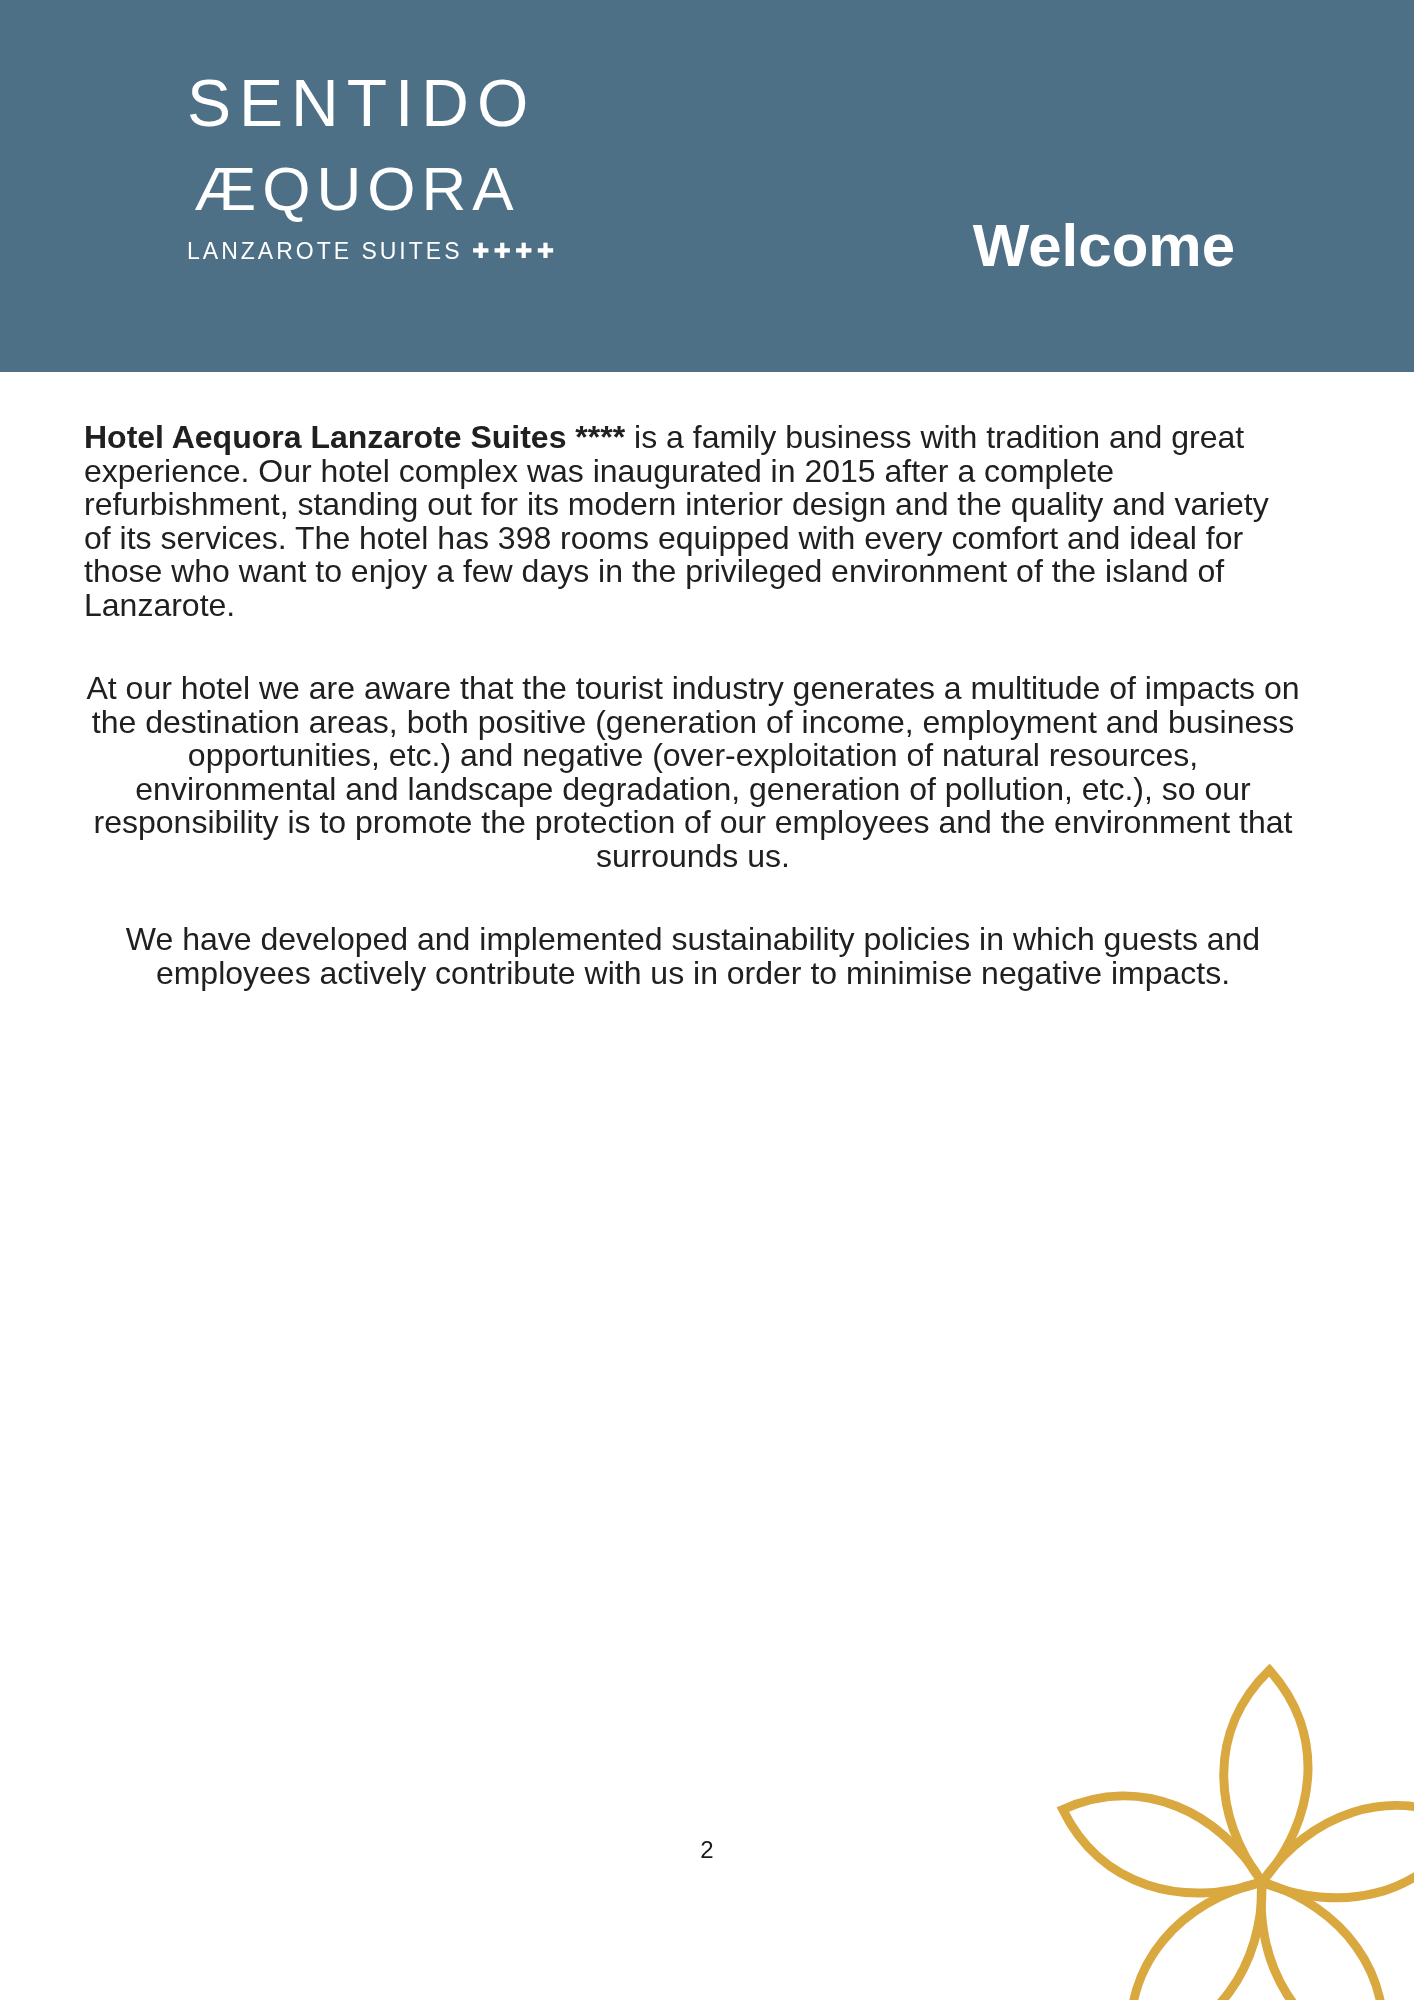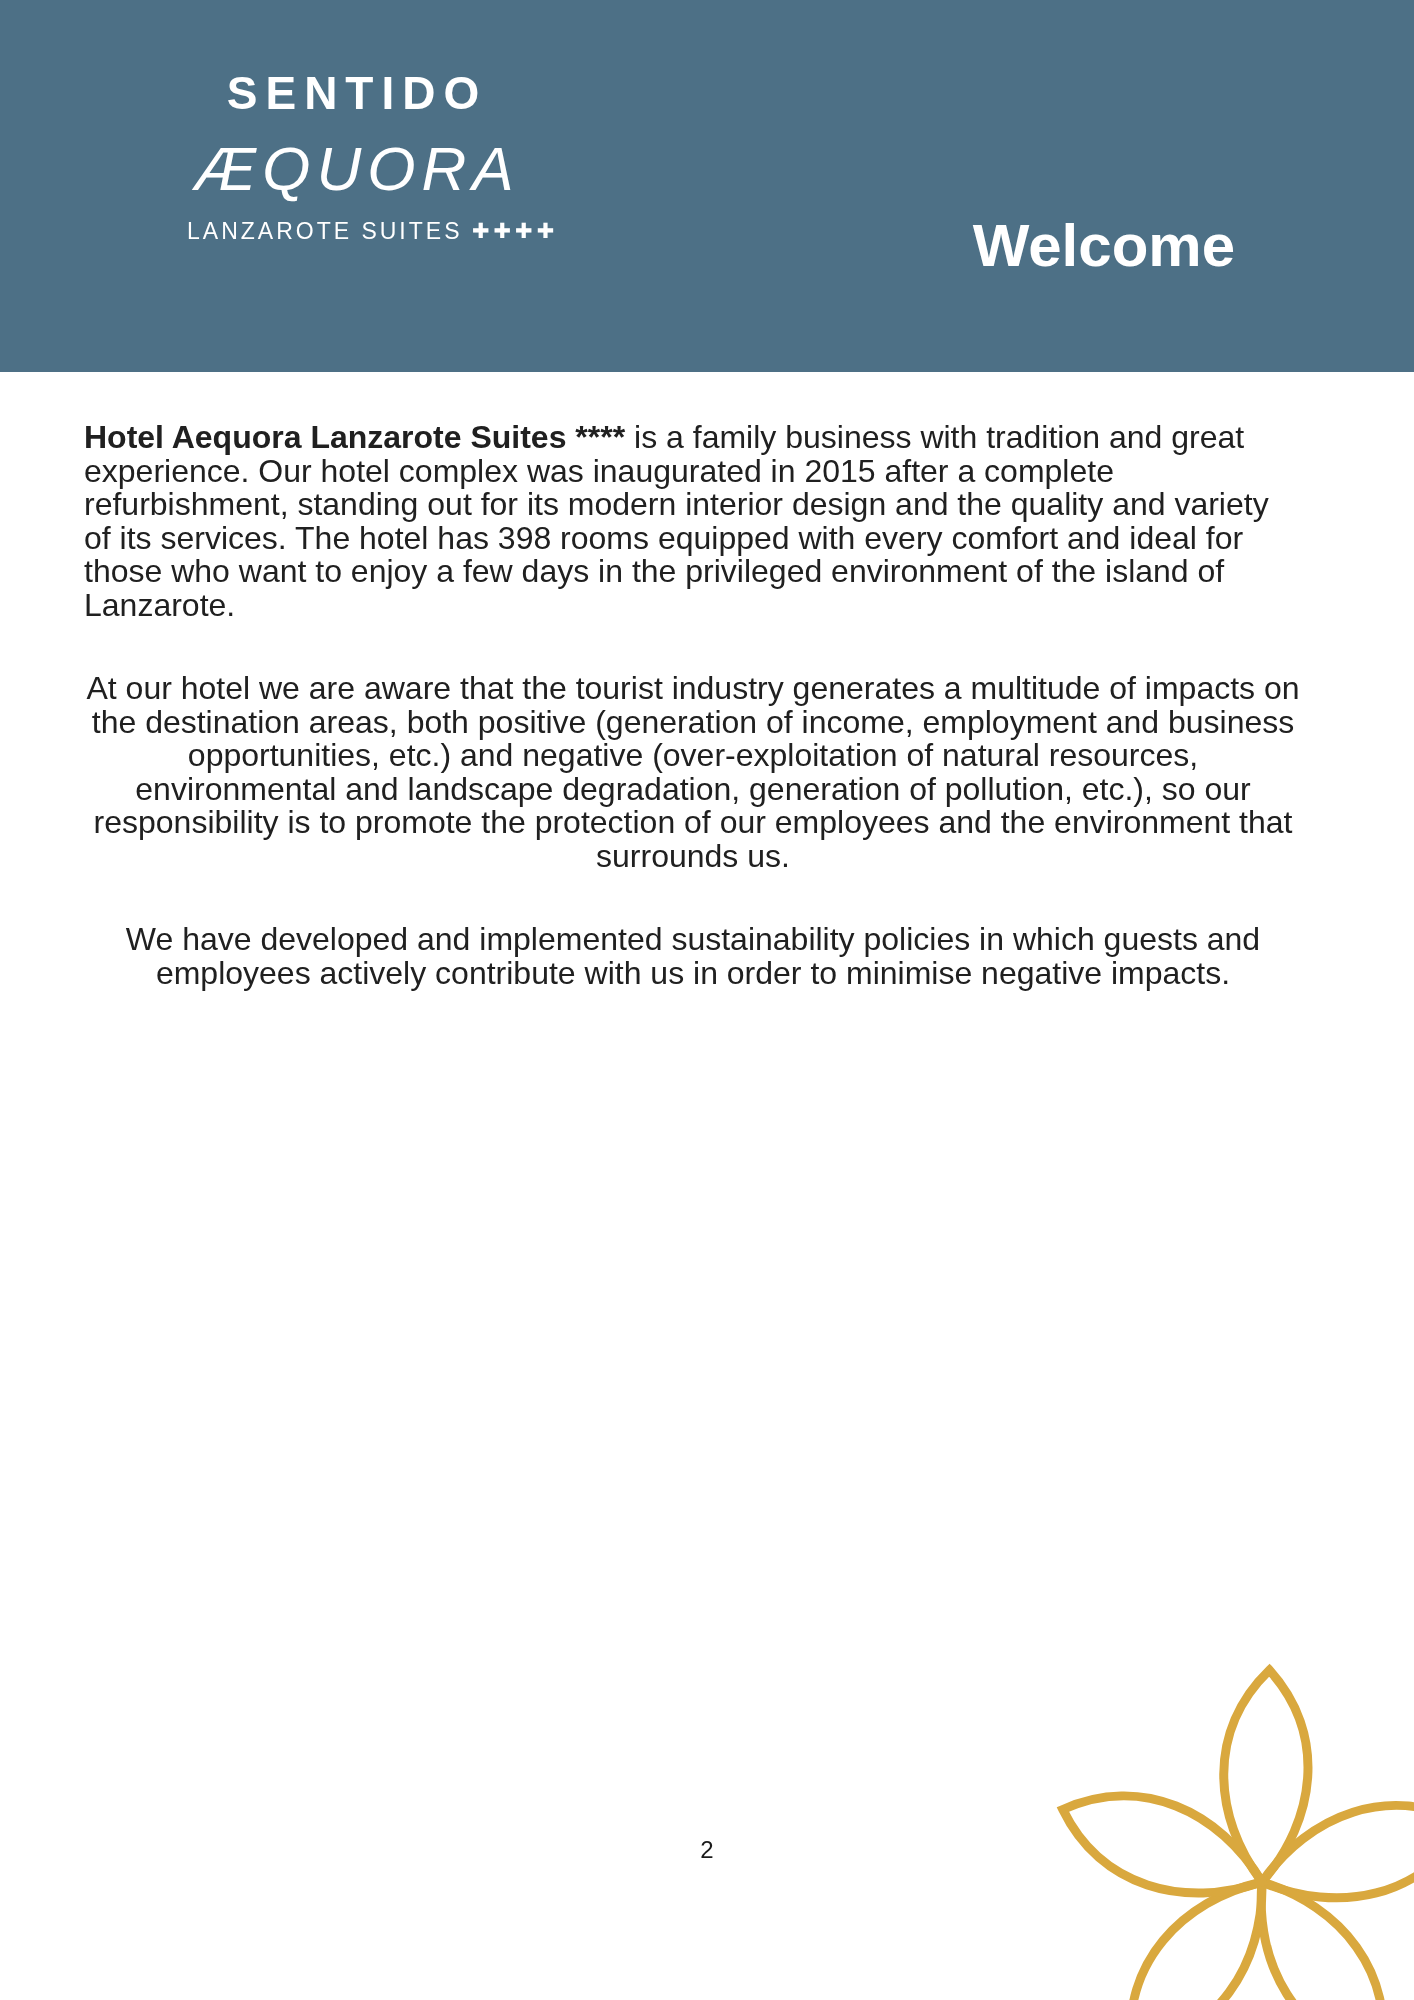--- a/index.html
+++ b/index.html
@@ -27,33 +27,32 @@
   }
   .logo{
     position:absolute;
     left:187px;top:70px;
     width:340px;
     text-align:center;
     color:#ffffff;
   }
   .logo-line1{
     display:block;
-    font-size:46px;
+    font-size:66px;
     line-height:1;
     letter-spacing:8px;
-    font-weight:700;
+    font-weight:400;
   }
   .logo-line2{
     display:block;
     margin-top:22px;
     font-size:62px;
     line-height:1;
     letter-spacing:6px;
     font-weight:400;
-    font-style:italic;
   }
   .logo-line3{
     display:block;
     margin-top:20px;
     font-size:23px;
     line-height:1;
     letter-spacing:3px;
     font-weight:400;
     white-space:nowrap;
   }

